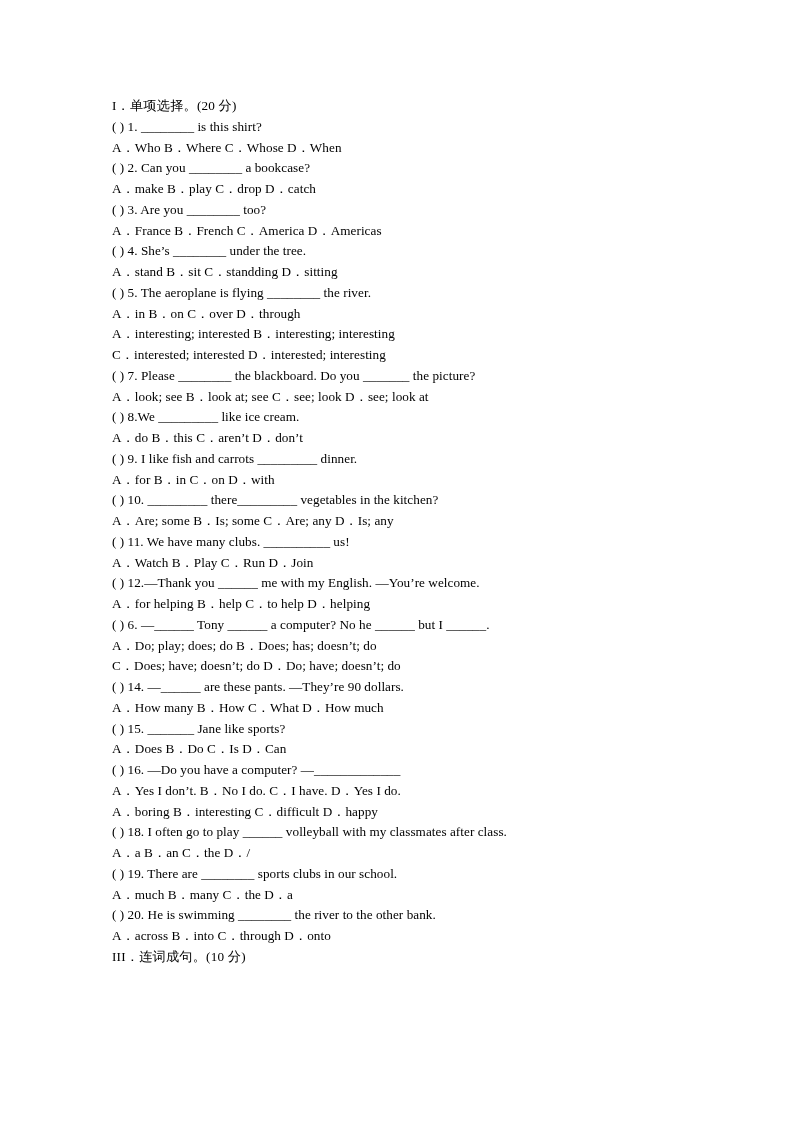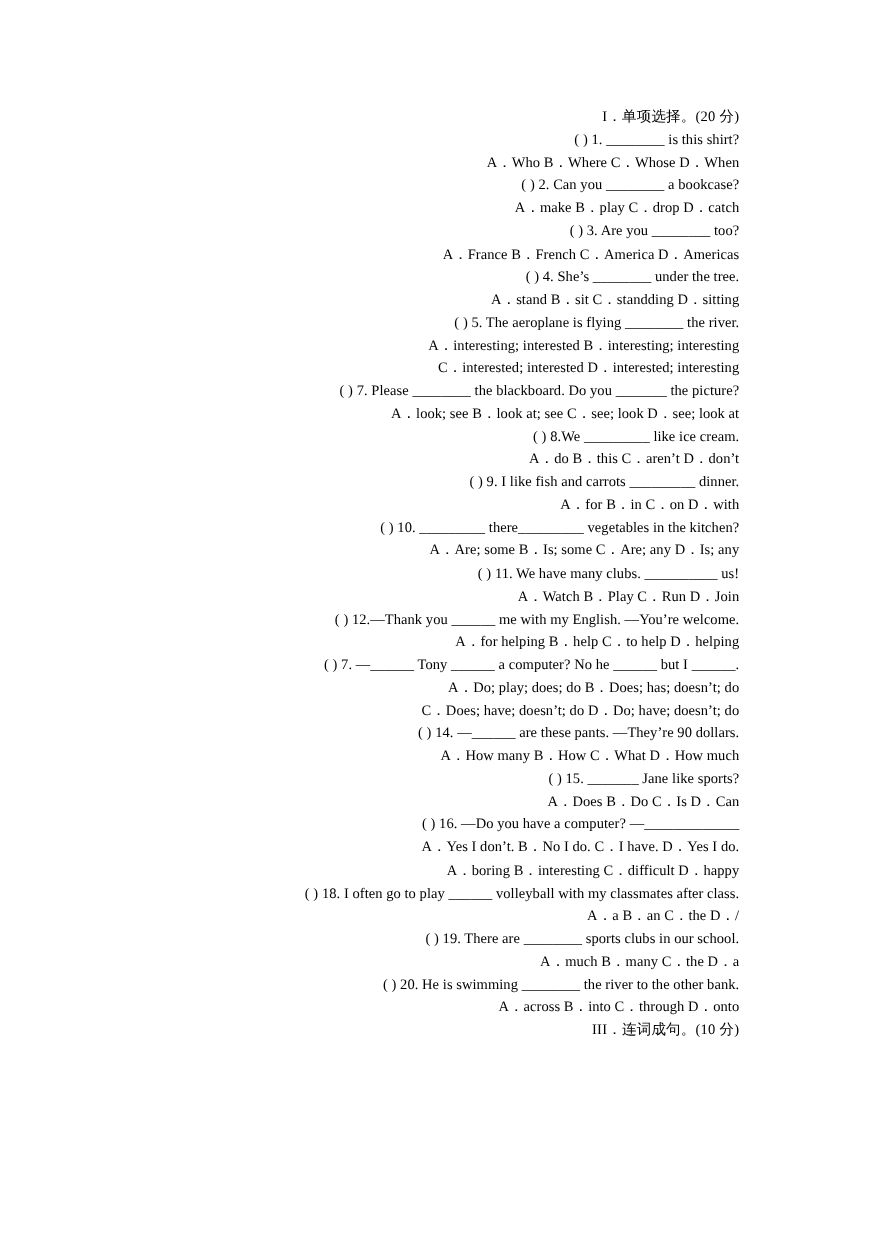--- a/index.html
+++ b/index.html
@@ -17,21 +17,20 @@
     color: #000000;
     -webkit-font-smoothing: antialiased;
   }
   .page {
     position: absolute;
     left: 0;
     top: 0;
     width: 794px;
     height: 1123px;
     background: #ffffff;
-    text-align: right;
   }
   .content {
     position: absolute;
     left: 112px;
     top: 96px;
     width: 560px;
   }
   .line {
     font-size: 13.2px;
     line-height: 20.75px;
@@ -58,20 +57,21 @@
     <div class="line">( ) 2. Can you ________ a bookcase?</div>
     <div class="line">A．make B．play C．drop D．catch</div>
 
     <div class="line">( ) 3. Are you ________ too?</div>
     <div class="line">A．France B．French C．America D．Americas</div>
 
     <div class="line">( ) 4. She’s ________ under the tree.</div>
     <div class="line">A．stand B．sit C．standding D．sitting</div>
 
     <div class="line">( ) 5. The aeroplane is flying ________ the river.</div>
+    <div class="line">A．in B．on C．over D．through</div>
 
     <div class="line">A．interesting; interested B．interesting; interesting</div>
     <div class="line">C．interested; interested D．interested; interesting</div>
 
     <div class="line">( ) 7. Please ________ the blackboard. Do you _______ the picture?</div>
     <div class="line">A．look; see B．look at; see C．see; look D．see; look at</div>
 
     <div class="line">( ) 8.We _________ like ice cream.</div>
     <div class="line">A．do B．this C．aren’t D．don’t</div>
 
@@ -80,21 +80,21 @@
 
     <div class="line">( ) 10. _________ there_________ vegetables in the kitchen?</div>
     <div class="line">A．Are; some B．Is; some C．Are; any D．Is; any</div>
 
     <div class="line">( ) 11. We have many clubs. __________ us!</div>
     <div class="line">A．Watch B．Play C．Run D．Join</div>
 
     <div class="line">( ) 12.—Thank you ______ me with my English. —You’re welcome.</div>
     <div class="line">A．for helping B．help C．to help D．helping</div>
 
-    <div class="line">( ) 7. —______ Tony ______ a computer? No he ______ but I ______.</div>
+    <div class="line">( ) 6. —______ Tony ______ a computer? No he ______ but I ______.</div>
     <div class="line">A．Do; play; does; do B．Does; has; doesn’t; do</div>
     <div class="line">C．Does; have; doesn’t; do D．Do; have; doesn’t; do</div>
 
     <div class="line">( ) 14. —______ are these pants. —They’re 90 dollars.</div>
     <div class="line">A．How many B．How C．What D．How much</div>
 
     <div class="line">( ) 15. _______ Jane like sports?</div>
     <div class="line">A．Does B．Do C．Is D．Can</div>
 
     <div class="line">( ) 16. —Do you have a computer? —_____________</div>

